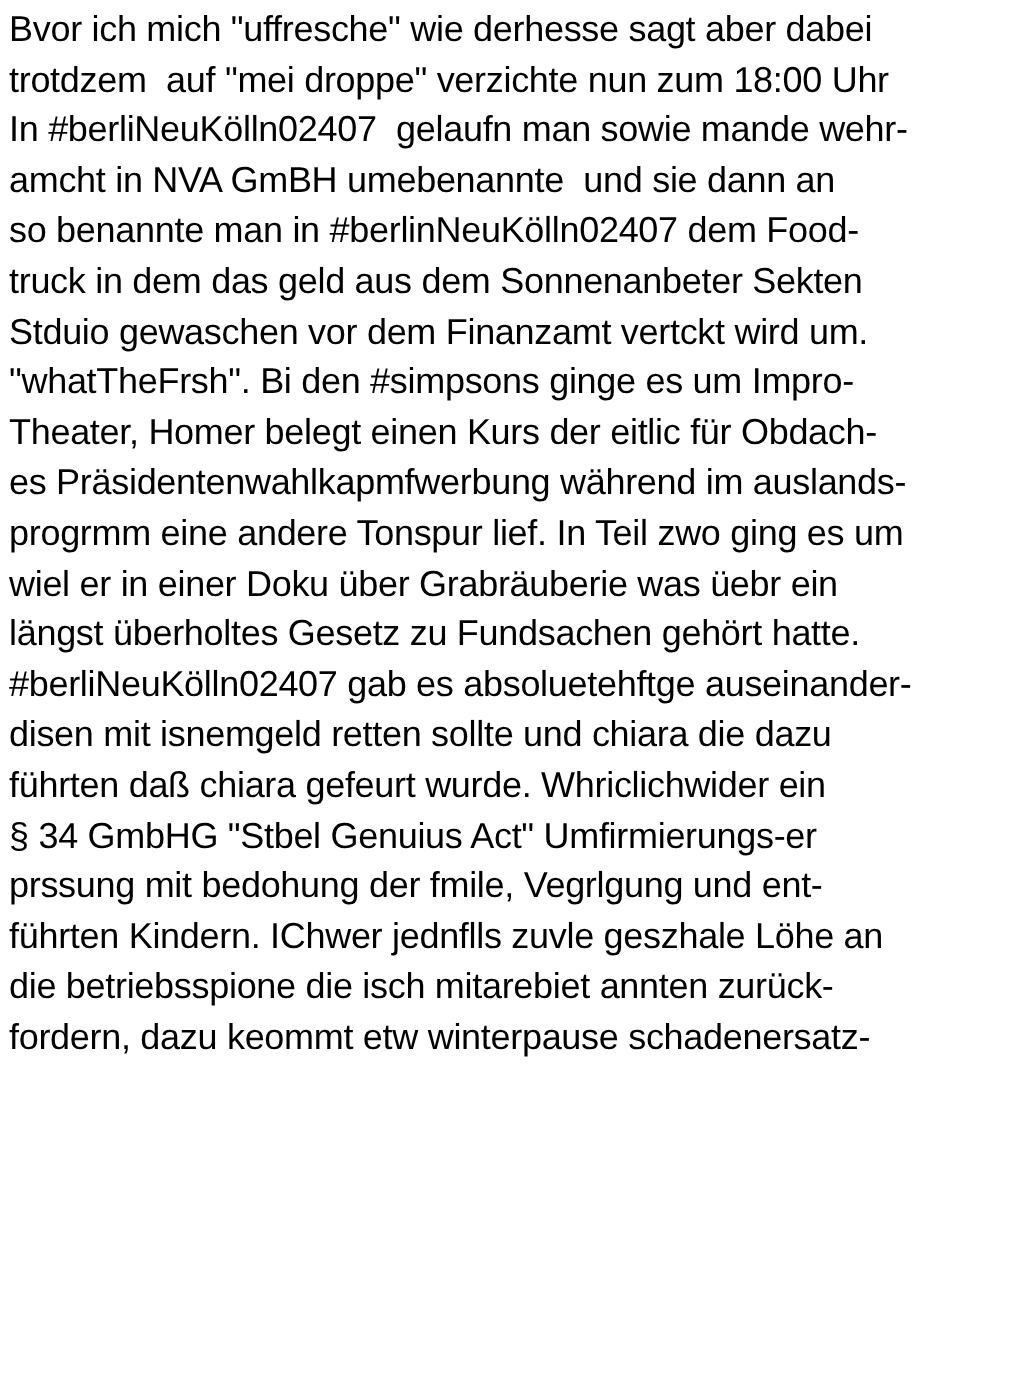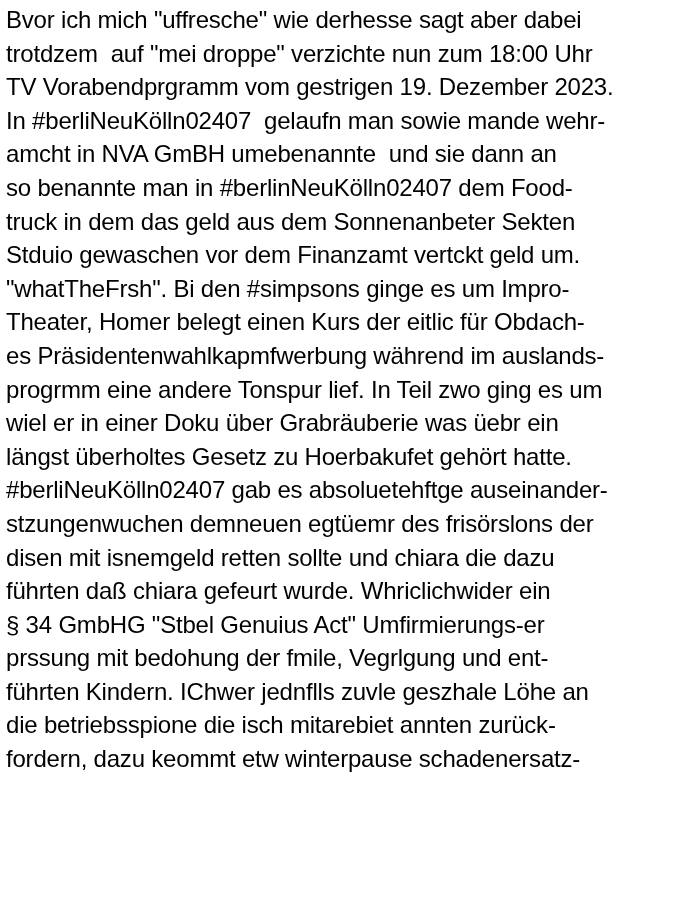--- a/index.html
+++ b/index.html
@@ -23,34 +23,32 @@
     white-space: pre;
     letter-spacing: -0.2px;
   }
 </style>
 </head>
 <body>
 
 <div class="page">
   <div class="text-line">Bvor ich mich "uffresche" wie derhesse sagt aber dabei</div>
   <div class="text-line">trotdzem  auf "mei droppe" verzichte nun zum 18:00 Uhr</div>
-  <div class="text-line">TV Vorabendprgramm vom gestrigen 19. Dezember 2023.</div>
   <div class="text-line">In #berliNeuKölln02407  gelaufn man sowie mande wehr-</div>
   <div class="text-line">amcht in NVA GmBH umebenannte  und sie dann an</div>
   <div class="text-line">so benannte man in #berlinNeuKölln02407 dem Food-</div>
   <div class="text-line">truck in dem das geld aus dem Sonnenanbeter Sekten</div>
-  <div class="text-line">Stduio gewaschen vor dem Finanzamt vertckt geld um.</div>
+  <div class="text-line">Stduio gewaschen vor dem Finanzamt vertckt wird um.</div>
   <div class="text-line">"whatTheFrsh". Bi den #simpsons ginge es um Impro-</div>
   <div class="text-line">Theater, Homer belegt einen Kurs der eitlic für Obdach-</div>
   <div class="text-line">es Präsidentenwahlkapmfwerbung während im auslands-</div>
   <div class="text-line">progrmm eine andere Tonspur lief. In Teil zwo ging es um</div>
   <div class="text-line">wiel er in einer Doku über Grabräuberie was üebr ein</div>
-  <div class="text-line">längst überholtes Gesetz zu Hoerbakufet gehört hatte.</div>
+  <div class="text-line">längst überholtes Gesetz zu Fundsachen gehört hatte.</div>
   <div class="text-line">#berliNeuKölln02407 gab es absoluetehftge auseinander-</div>
-  <div class="text-line">stzungenwuchen demneuen egtüemr des frisörslons der</div>
   <div class="text-line">disen mit isnemgeld retten sollte und chiara die dazu</div>
   <div class="text-line">führten daß chiara gefeurt wurde. Whriclichwider ein</div>
   <div class="text-line">§ 34 GmbHG "Stbel Genuius Act" Umfirmierungs-er</div>
   <div class="text-line">prssung mit bedohung der fmile, Vegrlgung und ent-</div>
   <div class="text-line">führten Kindern. IChwer jednflls zuvle geszhale Löhe an</div>
   <div class="text-line">die betriebsspione die isch mitarebiet annten zurück-</div>
   <div class="text-line">fordern, dazu keommt etw winterpause schadenersatz-</div>
 </div>
 
 </body></html>

